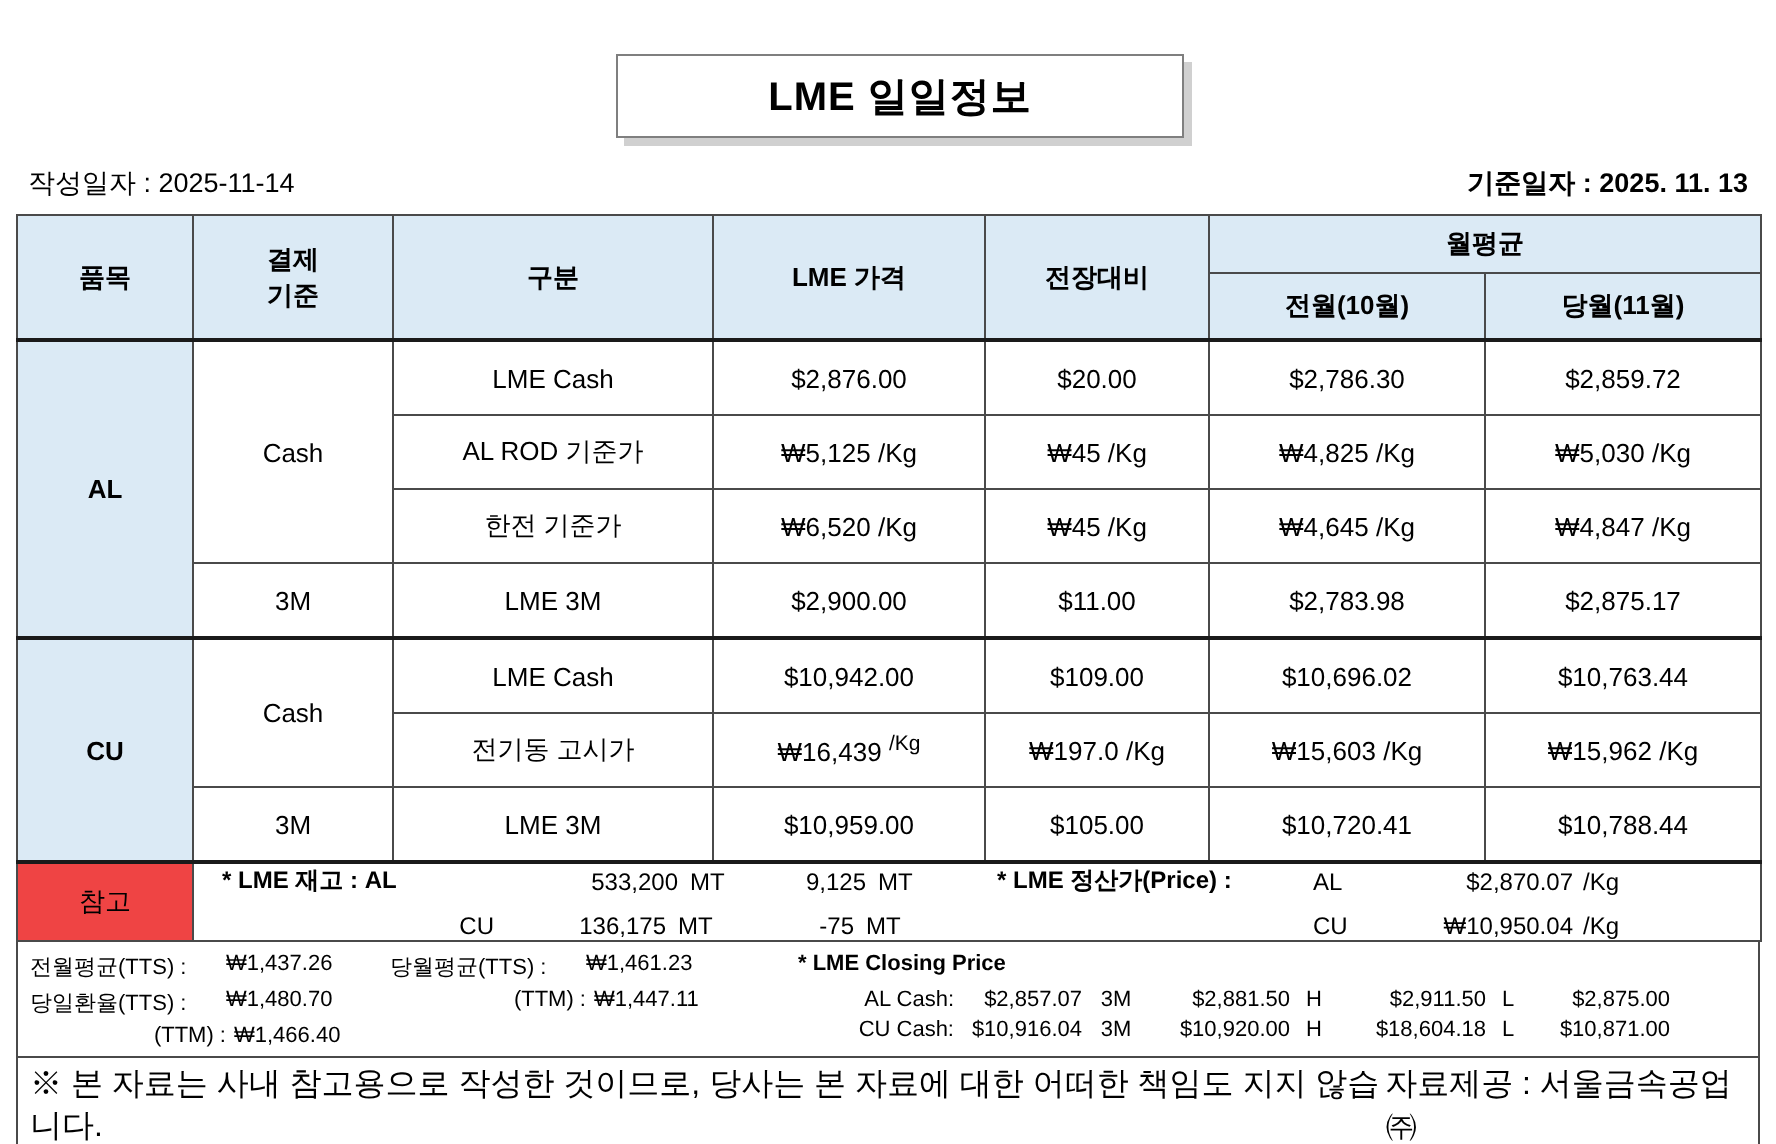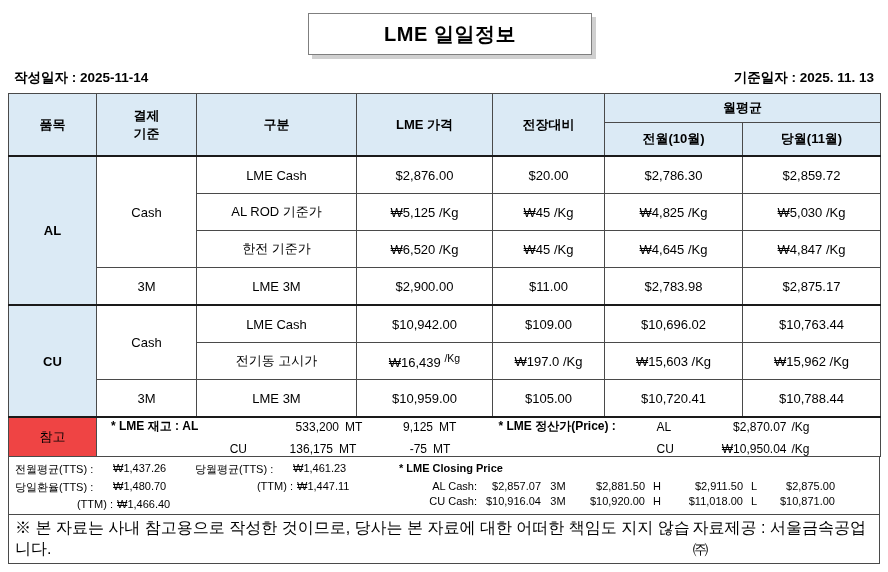--- a/index.html
+++ b/index.html
@@ -3,36 +3,36 @@
 <meta charset="utf-8">
 <style>
   html,body{margin:0;padding:0;}
   body{
     width:888px;height:572px;
     background:#ffffff;
     font-family:"Liberation Sans", sans-serif;
     color:#000;
     -webkit-font-smoothing:antialiased;
   }
-  .page{position:relative;width:888px;height:476px;box-sizing:border-box;padding:1px 8px;}
+  .page{position:relative;width:888px;height:476px;box-sizing:border-box;padding:15px 8px;}
 
   
   .title-wrap{position:relative;height:60px;}
   .title-box{
     position:absolute;left:300px;top:12px;width:282px;height:40px;
     border:1px solid #7f7f7f;background:#fff;
     box-shadow:4px 4px 0 rgba(170,170,170,.55);
     display:flex;align-items:center;justify-content:center;
   }
   .title-box span{font-size:20px;font-weight:bold;letter-spacing:.5px;}
 
   
   .date-row{display:flex;justify-content:space-between;align-items:flex-end;
     padding:0 6px 6px 6px;height:26px;}
-  .date-left{font-size:13.5px;font-weight:bold;}
+  .date-left{font-size:13.5px;}
   .date-right{font-size:13.5px;font-weight:bold;}
 
   
   table.main{border-collapse:collapse;width:872px;table-layout:fixed;}
   table.main td,table.main th{
     border:1px solid #4a4a4a;
     font-size:13px;
     text-align:center;
     vertical-align:middle;
     padding:0;
@@ -259,21 +259,21 @@
           <span class="f3-v3">$2,911.50</span>
           <span class="f3-l">L</span>
           <span class="f3-v4">$2,875.00</span>
         </div>
         <div class="f3line">
           <span class="f3-metal">CU  Cash:</span>
           <span class="f3-v1">$10,916.04</span>
           <span class="f3-3m">3M</span>
           <span class="f3-v2">$10,920.00</span>
           <span class="f3-h">H</span>
-          <span class="f3-v3">$11,018.00</span>
+          <span class="f3-v3">$18,604.18</span>
           <span class="f3-l">L</span>
           <span class="f3-v4">$10,871.00</span>
         </div>
       </div>
     </div>
     <div class="foot-note">
       <span>※ 본 자료는 사내 참고용으로 작성한 것이므로, 당사는 본 자료에 대한 어떠한 책임도 지지 않습니다.</span>
       <span>자료제공 : 서울금속공업㈜</span>
     </div>
   </div>

